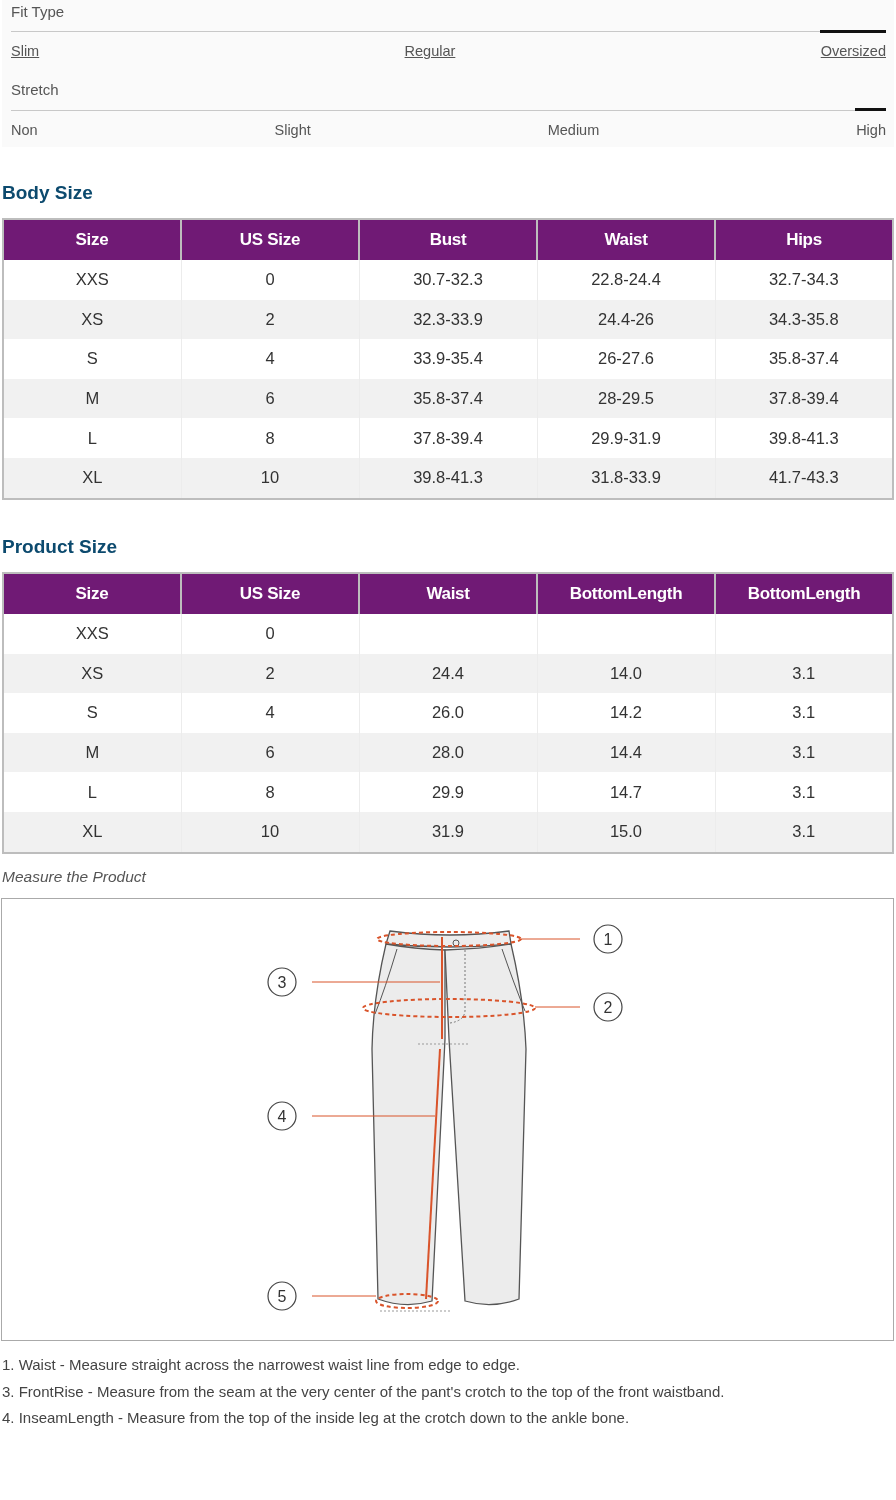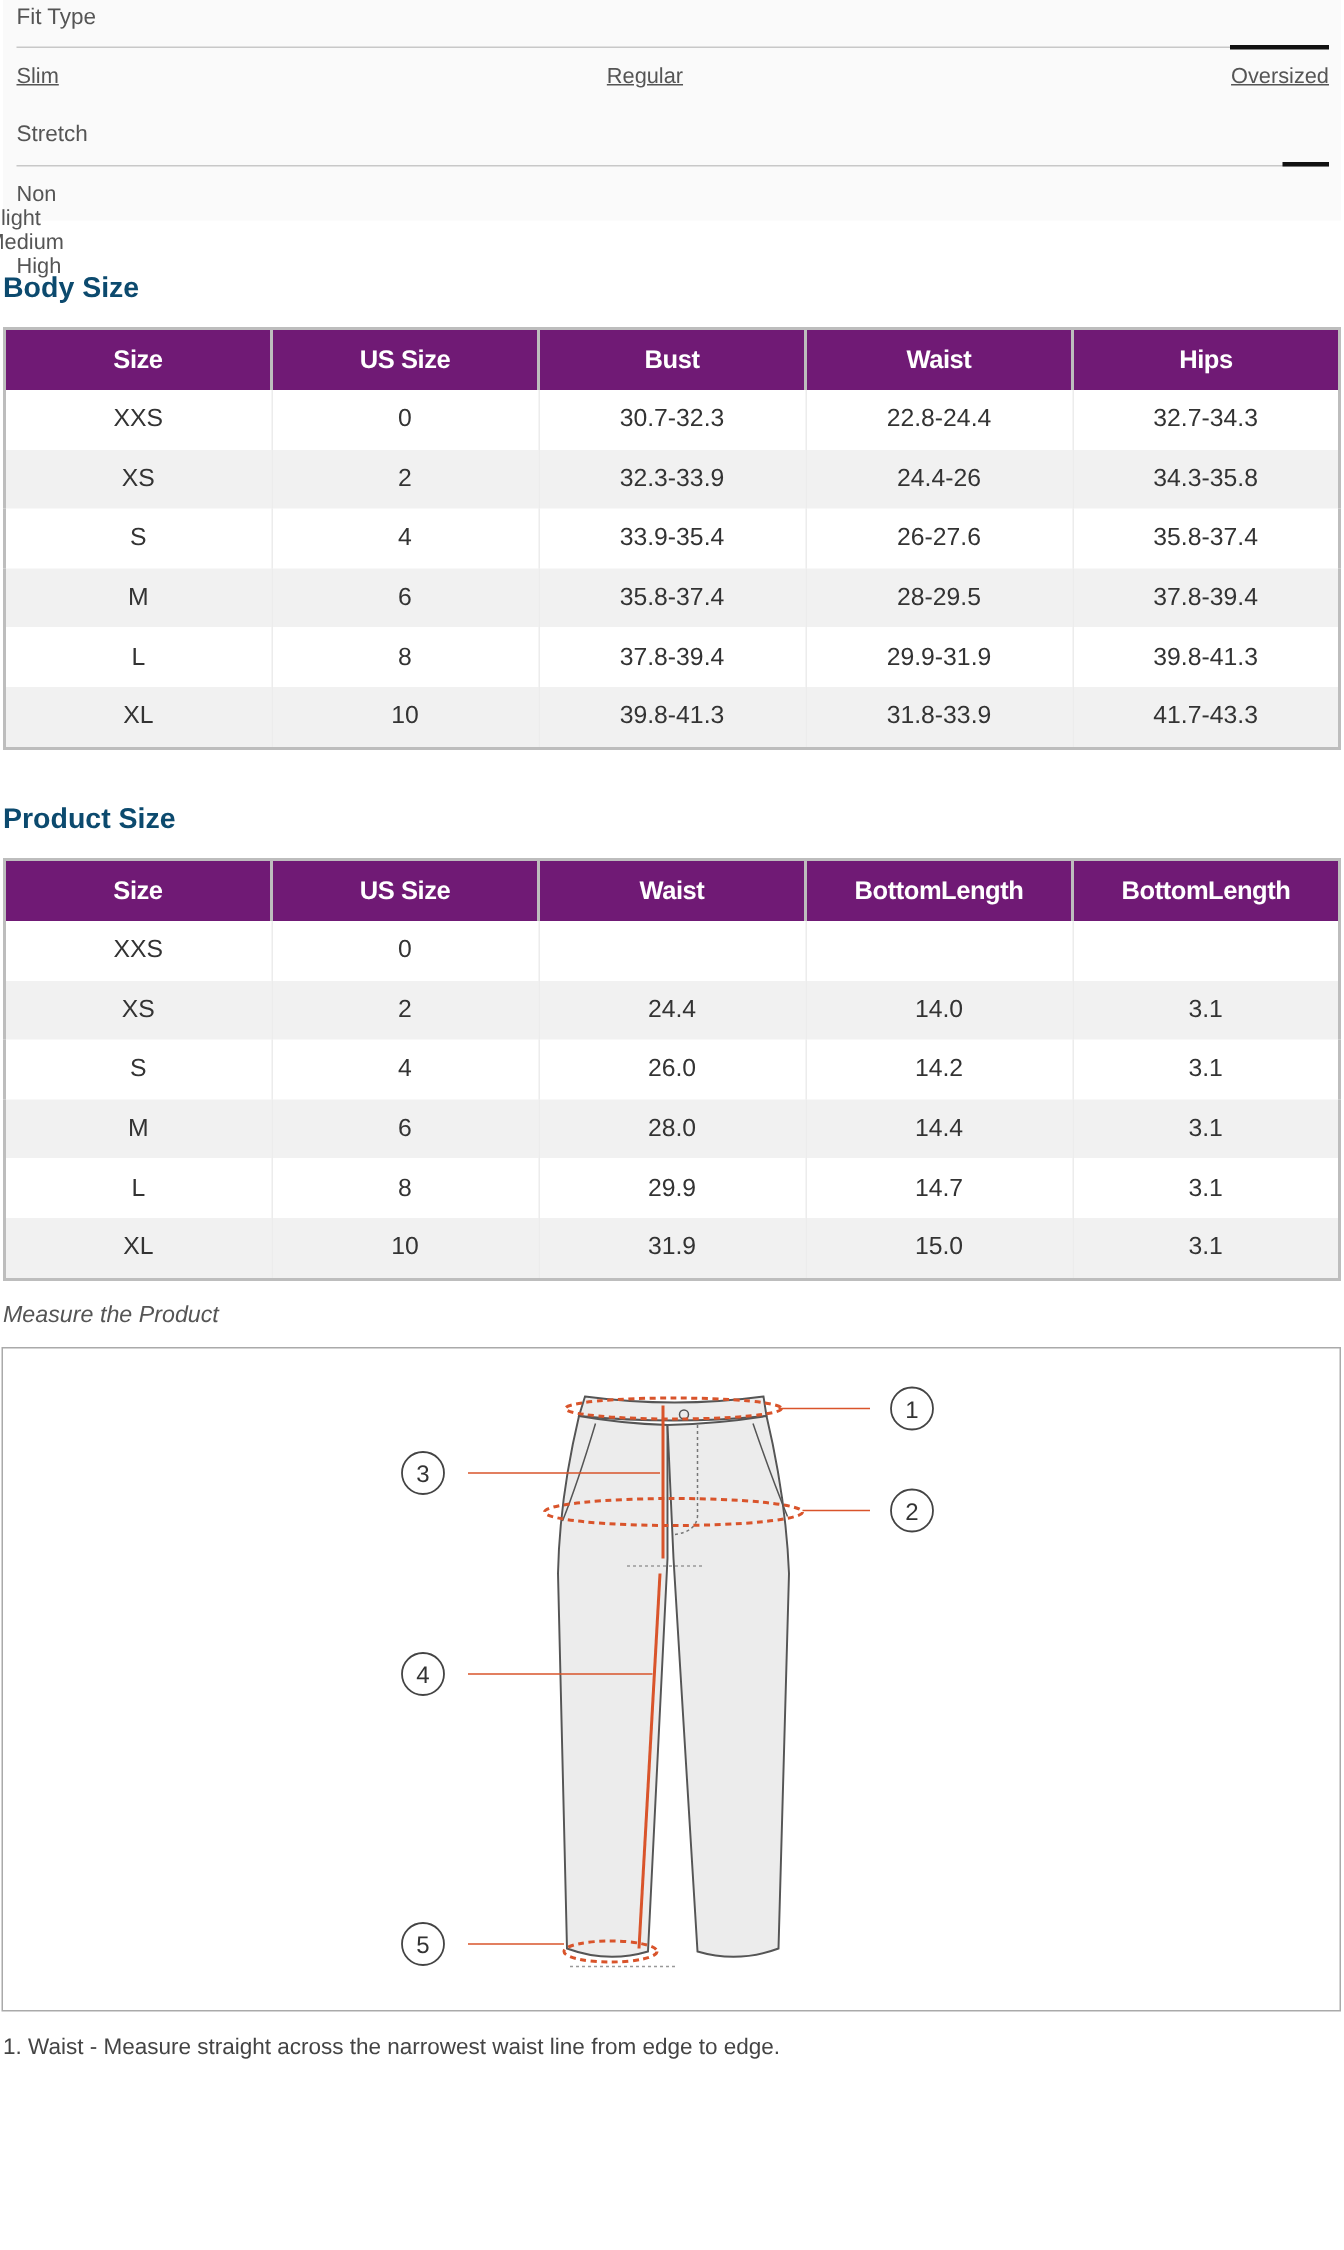--- a/index.html
+++ b/index.html
@@ -37,21 +37,21 @@
   <div class="scale-mark" style="top:30px; left:818px; width:66px;"></div>
   <div class="scale-labels" style="top:43px;text-decoration:underline;">
     <span>Slim</span>
     <span>Regular</span>
     <span>Oversized</span>
   </div>
 
   <div class="scale-title" style="top:81px;">Stretch</div>
   <div class="scale-track" style="top:110px;"></div>
   <div class="scale-mark" style="top:108px; left:853px; width:31px;"></div>
-  <div class="scale-labels" style="top:122px;flex-direction:column;">
+  <div class="scale-labels" style="top:122px;">
     <span>Non</span>
     <span style="margin-left:-20px;">Slight</span>
     <span style="margin-left:-20px;">Medium</span>
     <span>High</span>
   </div>
 </div>
 
 <div class="section-title" style="top:182px;">Body Size</div>
 <table class="size" style="top:218px;">
   <thead>
@@ -214,13 +214,15 @@
       <text x="606" y="114">2</text>
       <text x="280" y="89">3</text>
       <text x="280" y="223">4</text>
       <text x="280" y="403">5</text>
     </g>
   </svg>
 </div>
 
 <div class="notes">
   <p>1. Waist - Measure straight across the narrowest waist line from edge to edge.</p>
+  <p>3. FrontRise - Measure from the seam at the very center of the pant's crotch to the top of the front waistband.</p>
+  <p>4. InseamLength - Measure from the top of the inside leg at the crotch down to the ankle bone.</p>
 </div>
 
 </body></html>

